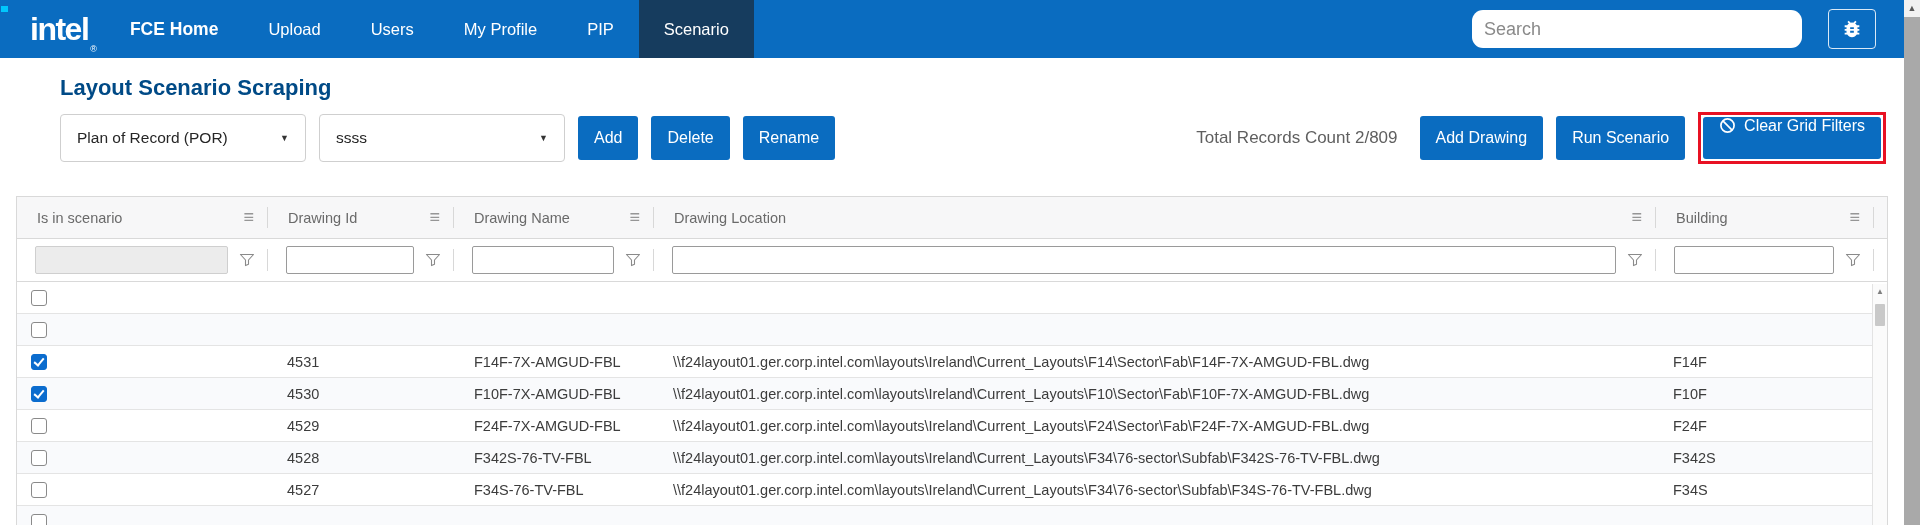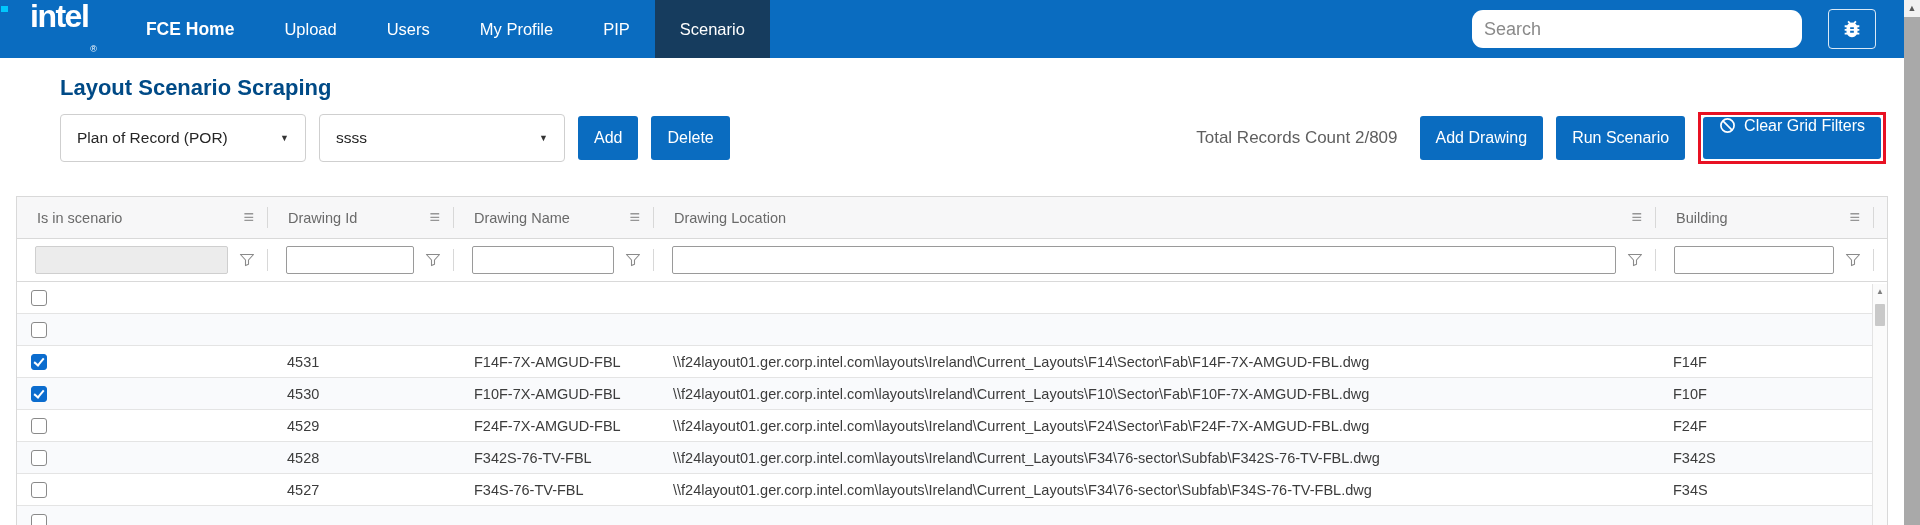--- a/index.html
+++ b/index.html
@@ -7,21 +7,21 @@
   body {
     width:1920px; height:525px; overflow:hidden; position:relative;
     background:#fff; font-family:"Liberation Sans", sans-serif;
   }
 
   
   .nav {
     height:58px; background:#0a6cc0; display:flex; align-items:stretch;
     padding:0 44px 0 30px; color:#fff;
   }
-  .brand { display:flex; margin-right:24px; cursor:pointer; }
+  .brand { display:flex; align-items:center; margin-right:8px; cursor:pointer; }
   .logo { position:relative; font-weight:700; font-size:32px; letter-spacing:-1.5px; line-height:1; }
   .logo-dot { position:absolute; left:1px; top:6px; width:7px; height:6px; background:#00c7fd; }
   .reg { font-size:9px; align-self:flex-end; margin:0 0 4px 2px; }
   .nav-items { display:flex; align-items:stretch; }
   .nav-item { display:flex; align-items:center; padding:0 25px; font-size:16.5px; cursor:pointer; white-space:nowrap; }
   .nav-item.bold { font-weight:700; font-size:17.5px; }
   .nav-item.active { background:#163c5e; }
   .search {
     margin-left:auto; align-self:center; width:330px; height:38px; border:none;
     border-radius:11px; padding:0 12px; font-size:18px; color:#333; outline:none;
@@ -128,20 +128,21 @@
     <div class="select">
       <span>Plan of Record (POR)</span>
       <span class="caret">▼</span>
     </div>
     <div class="select">
       <span>ssss</span>
       <span class="caret">▼</span>
     </div>
     <button class="btn">Add</button>
     <button class="btn">Delete</button>
+    <button class="btn">Rename</button>
 
     <span class="total">Total Records Count 2/809</span>
     <button class="btn">Add Drawing</button>
     <button class="btn">Run Scenario</button>
     <span class="red-wrap">
       <button class="btn clear">
         <svg width="17" height="17" viewBox="0 0 16 16">
           <circle cx="8" cy="8" r="6.2" fill="none" stroke="#ffffff" stroke-width="1.6"></circle>
           <line x1="3.9" y1="3.9" x2="12.1" y2="12.1" stroke="#ffffff" stroke-width="1.6"></line>
         </svg>

